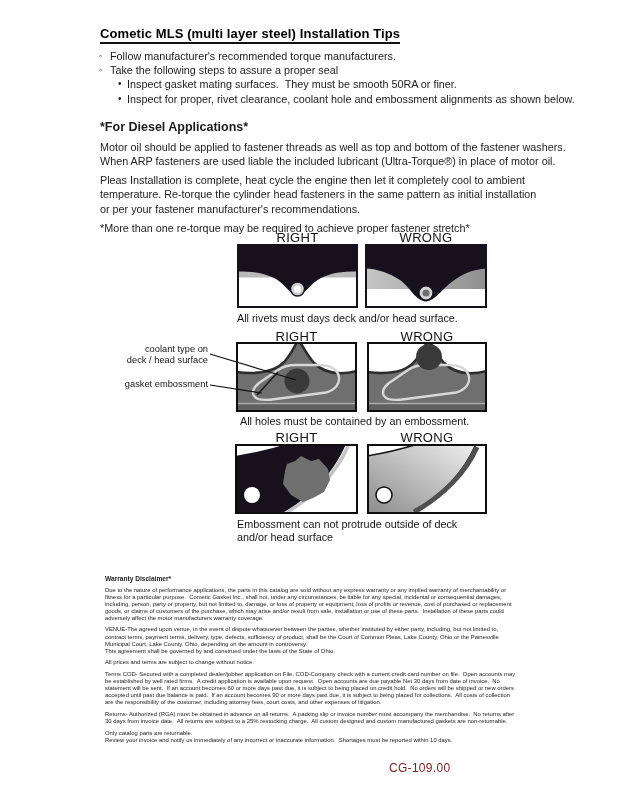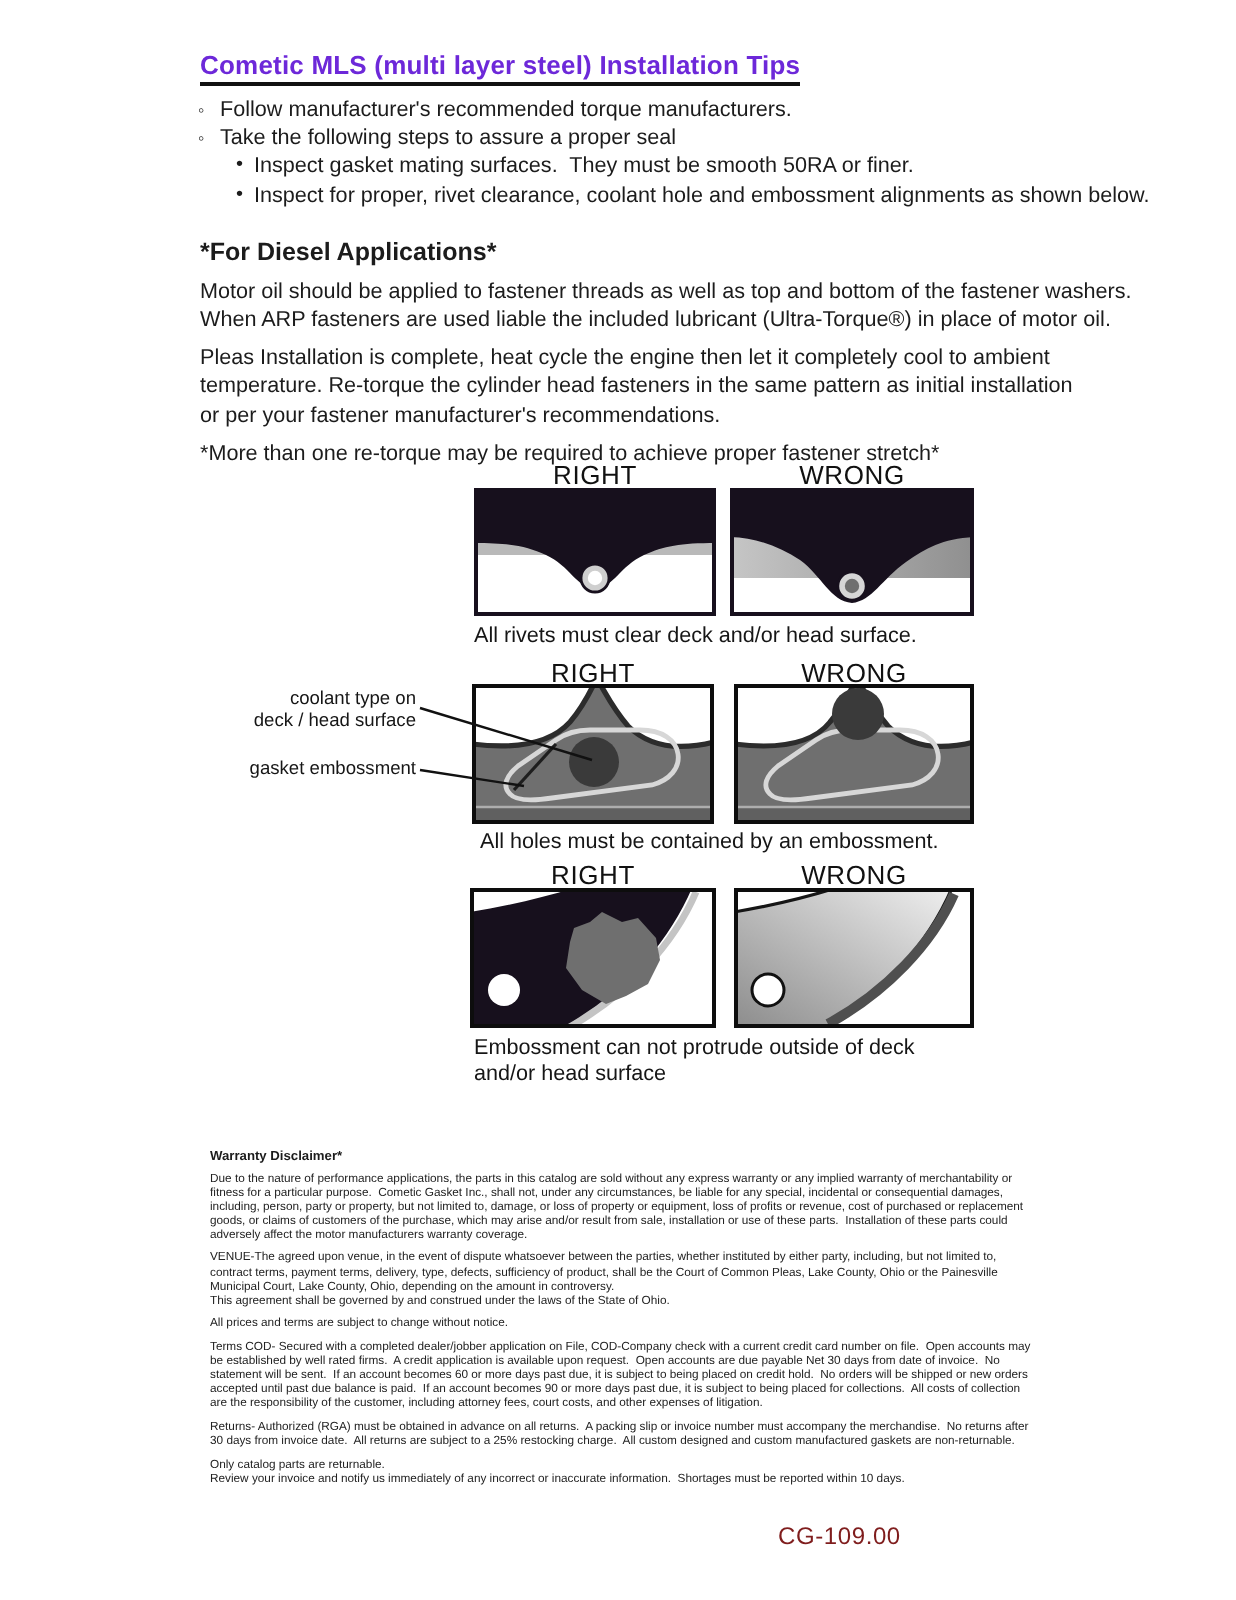--- a/index.html
+++ b/index.html
@@ -5,21 +5,21 @@
   html,body{margin:0;padding:0;}
   body{
     width:618px;height:800px;background:#ffffff;overflow:hidden;
     font-family:"Liberation Sans","DejaVu Sans",sans-serif;color:#1c1c1c;
     position:relative;
   }
   .abs{position:absolute;}
   
   #header-block{left:100px;top:24px;width:440px;}
   .doc-title{
-    display:inline-block;font-size:13px;font-weight:bold;color:#6d28d9;
+    display:inline-block;font-size:13px;font-weight:bold;color:#000000;
     border-bottom:2px solid #111;padding-bottom:1px;letter-spacing:.1px;
     white-space:pre;
   }
   .bullets,.sub-bullets{font-size:10.8px;line-height:14.2px;white-space:pre;}
   .bullets{margin-top:5px;}
   .bullets>div{position:relative;padding-left:10px;}
   .bullets>div::before{content:"\25E6";position:absolute;left:-1px;top:0;font-size:9px;}
   .sub-bullets{margin-left:18px;}
   .sub-bullets>div{position:relative;padding-left:9px;}
   .sub-bullets>div::before{content:"\2022";position:absolute;left:0;top:0;font-size:10px;}
@@ -70,21 +70,21 @@
     </linearGradient>
   </defs>
   <rect width="122" height="64" fill="#ffffff"></rect>
   <rect x="0" y="24" width="122" height="21" fill="url(#gd1)"></rect>
   <path d="M0,0 H122 V24.5 C106,25.5 98,30 88,37 C76,45.5 71,56.5 61,57.5 C50,56.5 46,44 35,36 C25,29.5 14,25 0,24.5 Z" fill="#17101d"></path>
   <circle cx="61" cy="49" r="7" fill="#d6d6d6" stroke="#17101d" stroke-width="1.2"></circle>
   <circle cx="61" cy="49" r="3.6" fill="#6f6f6f"></circle>
   <rect x="1" y="1" width="120" height="62" fill="none" stroke="#17101d" stroke-width="2"></rect>
 </svg>
 
-<div class="abs caption" style="left:237px;top:312px;">All rivets must clear deck and/or head surface.</div>
+<div class="abs caption" style="left:237px;top:312px;">All rivets must days deck and/or head surface.</div>
 
 <div class="abs rw-label" style="left:236px;top:329px;width:121px;">RIGHT</div>
 <div class="abs rw-label" style="left:367px;top:329px;width:120px;">WRONG</div>
 
 <div class="abs callout" style="left:95px;top:344px;width:113px;"><div>coolant type on</div><div>deck / head surface</div></div>
 <div class="abs callout" style="left:95px;top:379px;width:113px;">gasket embossment</div>
 
 <svg class="abs diag" style="left:236px;top:342px;" width="121" height="70" viewBox="0 0 121 70">
   <rect width="121" height="70" fill="#ffffff"></rect>
   <path d="M0,30 C24,33 40,29 49,19 C55,12 59,4 61,0 L64,0 C67,5 71,13 78,21 C89,32 105,33 121,29 L121,70 L0,70 Z" fill="#6f6f6f"></path>

